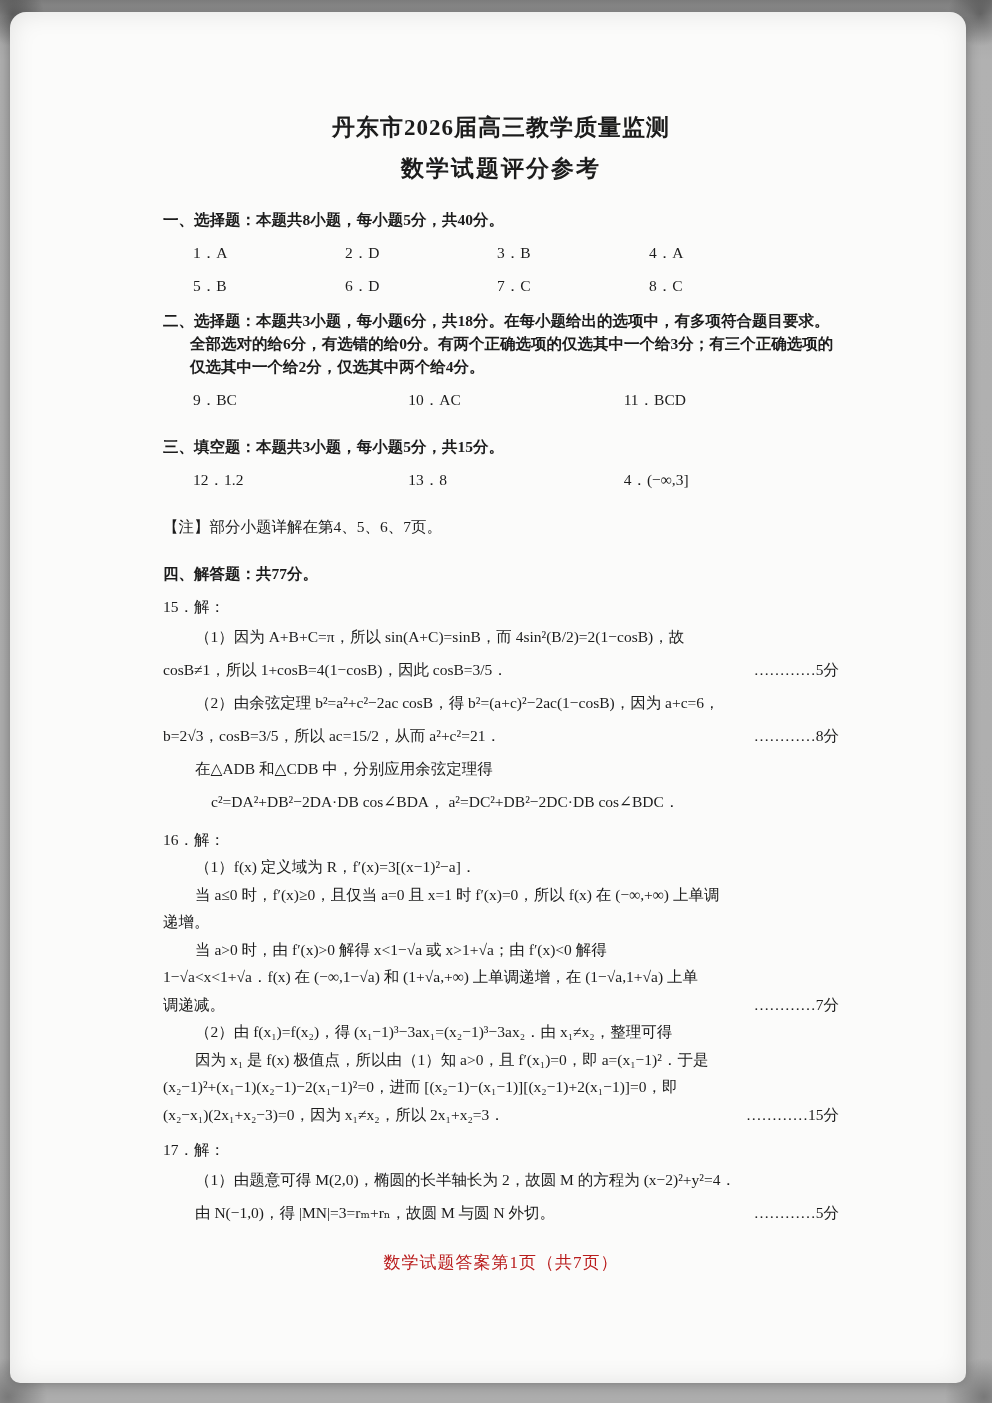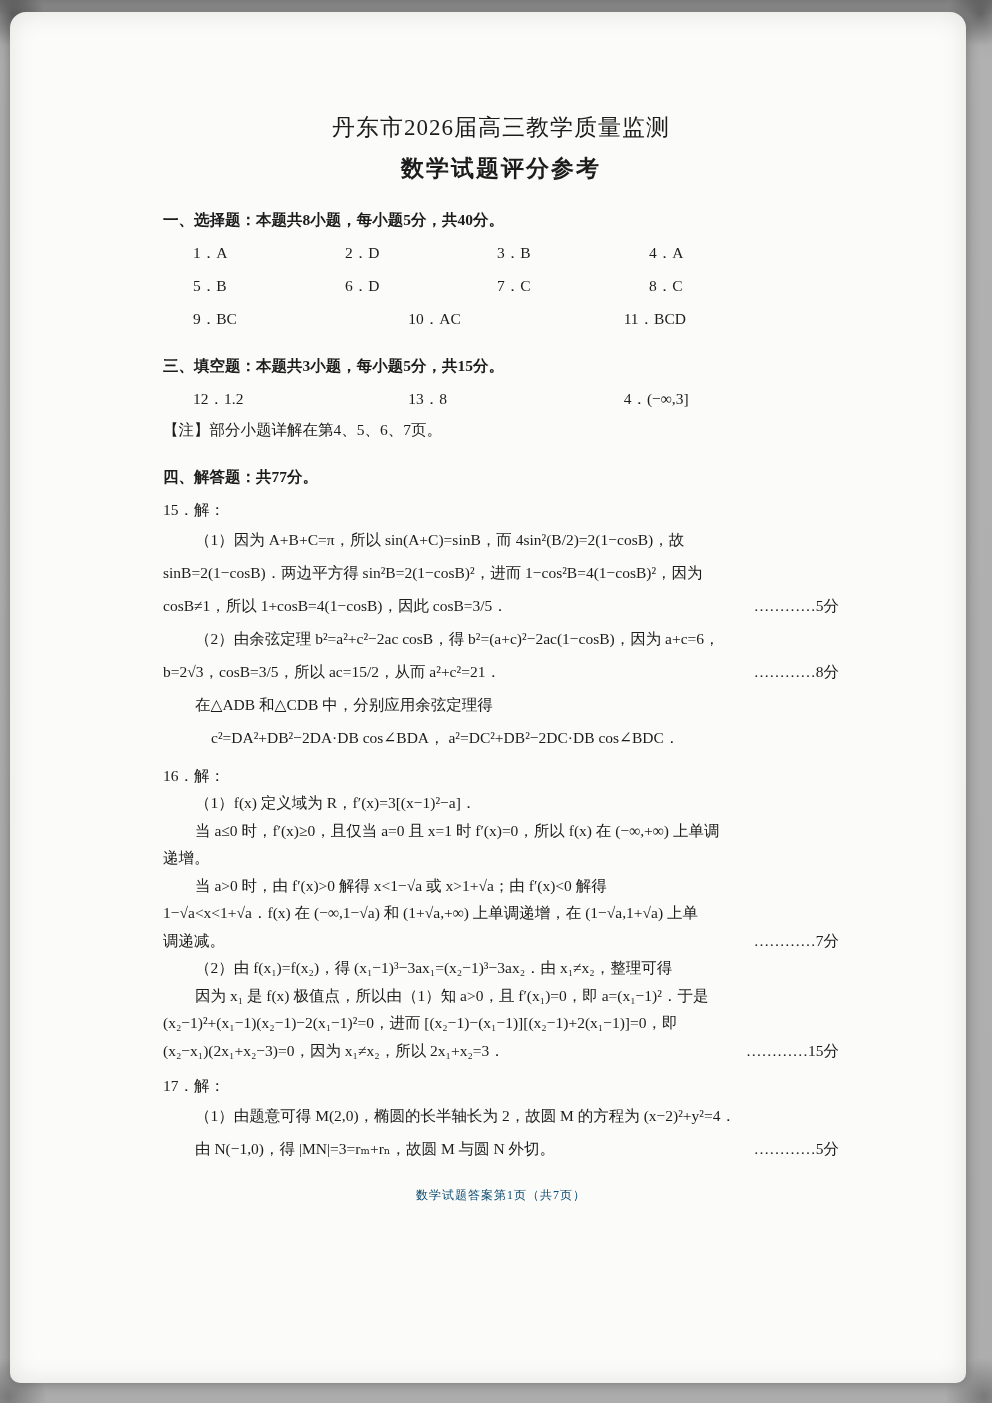--- a/index.html
+++ b/index.html
@@ -24,50 +24,50 @@
     background:#fbfbfa;
     border-radius:16px 16px 10px 10px;
     box-shadow:0 0 14px rgba(0,0,0,.35), inset 0 0 26px rgba(0,0,0,.10);
   }
   .content{
     position:absolute;top:0;left:0;right:0;bottom:0;
     padding:100px 127px 0 153px;
     font-size:15.5px;
   }
   .title{
-    text-align:center;font-size:23px;font-weight:400;letter-spacing:1px;margin:0;
+    text-align:center;font-size:23px;font-weight:700;letter-spacing:1px;margin:0;
   }
   .subtitle{
     text-align:center;font-size:23px;font-weight:700;letter-spacing:2px;margin:10px 0 0 0;
   }
   .sec-head{
     font-weight:700;margin:24px 0 0 0;line-height:23px;
   }
   .sec-head.hang{
     padding-left:27px;text-indent:-27px;margin-top:12px;
   }
   .ans-row{
     display:flex;padding-left:30px;margin-top:11px;line-height:22px;
   }
   .ans-row.cols4 .ans{width:152px;}
   .ans-row.cols3 .ans{width:219px;}
-  .note-line{margin-top:9px;line-height:22px;}
+  .note-line{margin-top:25px;line-height:22px;}
   .sol-label{margin-top:9px;line-height:26px;font-weight:400;}
   .sol{margin:0;}
   .sol .line{
     display:flex;justify-content:space-between;align-items:flex-start;
     line-height:33px;
   }
   .sol.tight .line{line-height:27.5px;}
   .line.ind{padding-left:32px;}
   .line.ind2{padding-left:48px;}
   .line .t{white-space:normal;}
   .line .score{white-space:nowrap;padding-left:12px;}
   .footer{
-    margin-top:22px;text-align:center;font-size:12px;color:#0c4a6e;letter-spacing:1px;
+    margin-top:22px;text-align:center;font-size:17px;color:#b91c1c;letter-spacing:1px;
   }
 </style>
 </head>
 <body>
 
 <div class="scan">
   <div class="page">
     <div class="content">
 
       <h1 class="title">丹东市2026届高三教学质量监测</h1>
@@ -80,44 +80,41 @@
         <span class="ans">3．B</span>
         <span class="ans">4．A</span>
       </div>
       <div class="ans-row cols4">
         <span class="ans">5．B</span>
         <span class="ans">6．D</span>
         <span class="ans">7．C</span>
         <span class="ans">8．C</span>
       </div>
 
+      <p class="sec-head hang">二、选择题：本题共3小题，每小题6分，共18分。在每小题给出的选项中，有多项符合题目要求。全部选对的给6分，有选错的给0分。有两个正确选项的仅选其中一个给3分；有三个正确选项的仅选其中一个给2分，仅选其中两个给4分。</p>
       <div class="ans-row cols3">
         <span class="ans">9．BC</span>
         <span class="ans">10．AC</span>
         <span class="ans">11．BCD</span>
       </div>
 
       <p class="sec-head">三、填空题：本题共3小题，每小题5分，共15分。</p>
       <div class="ans-row cols3">
         <span class="ans">12．1.2</span>
         <span class="ans">13．8</span>
         <span class="ans">4．(−∞,3]</span>
       </div>
       <div class="note-line">【注】部分小题详解在第4、5、6、7页。</div>
 
       <p class="sec-head">四、解答题：共77分。</p>
 
       <div class="sol-label">15．解：</div>
       <div class="sol">
         <div class="line ind">
             <span class="t">（1）因为 A+B+C=π，所以 sin(A+C)=sinB，而 4sin²(B/2)=2(1−cosB)，故</span>
-            <span class="score"></span>
-          </div>
-        <div class="line">
-            <span class="t">sinB=2(1−cosB)．两边平方得 sin²B=2(1−cosB)²，进而 1−cos²B=4(1−cosB)²，因为</span>
             <span class="score"></span>
           </div>
         <div class="line">
             <span class="t">cosB≠1，所以 1+cosB=4(1−cosB)，因此 cosB=3/5．</span>
             <span class="score">…………5分</span>
           </div>
         <div class="line ind">
             <span class="t">（2）由余弦定理 b²=a²+c²−2ac cosB，得 b²=(a+c)²−2ac(1−cosB)，因为 a+c=6，</span>
             <span class="score"></span>
           </div>

